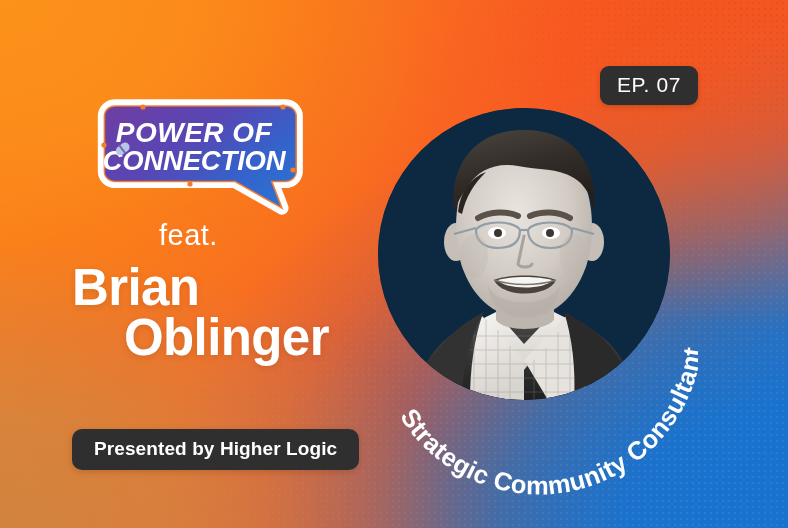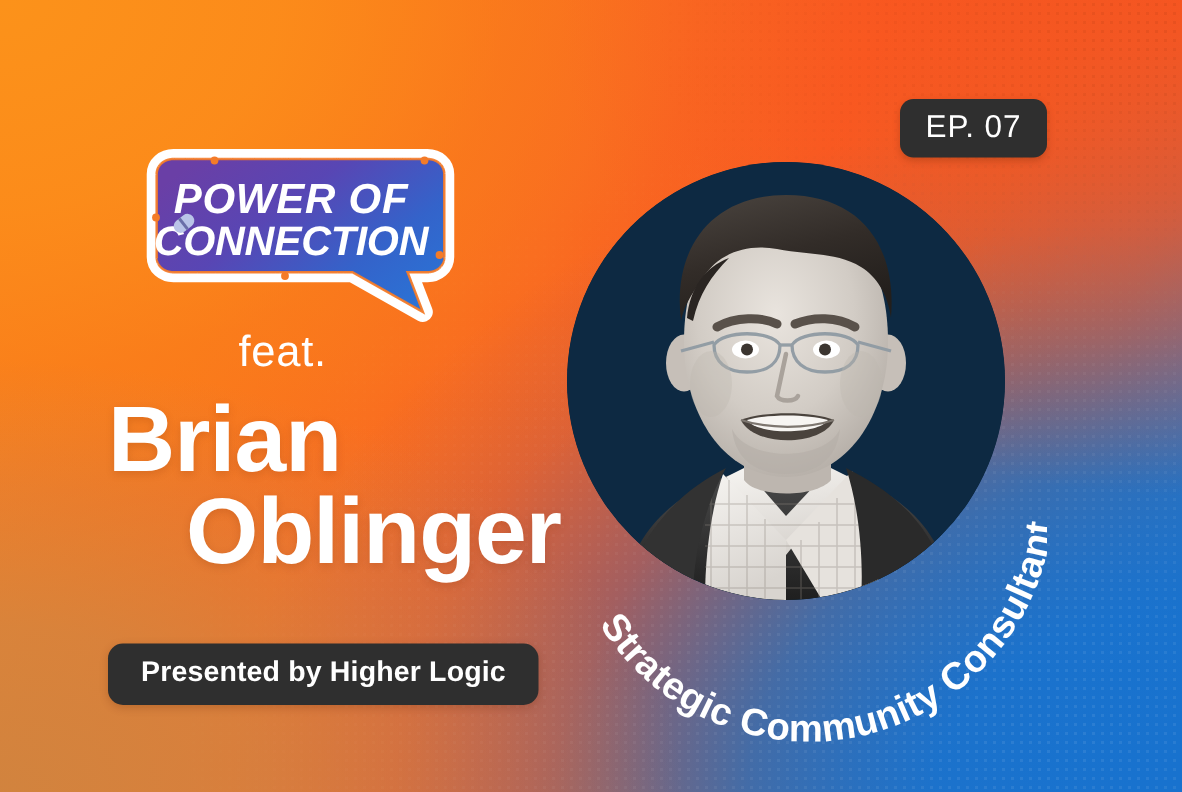--- a/index.html
+++ b/index.html
@@ -130,21 +130,21 @@
     color: #FFFFFF;
     letter-spacing: 0.5px;
     margin-left: 31px;
   }
   .name {
     position: absolute;
     left: 72px;
     top: 263px;
     width: 330px;
     color: #FFFFFF;
-    font-size: 62px;
+    font-size: 51px;
     font-weight: 900;
     line-height: 0.99;
     letter-spacing: -0.6px;
     text-shadow: 0 2px 6px rgba(120,45,0,0.18);
   }
   .name .l2 { display:block; padding-left: 52px; }
   .presented {
     position: absolute;
     left: 72px;
     top: 383px;

